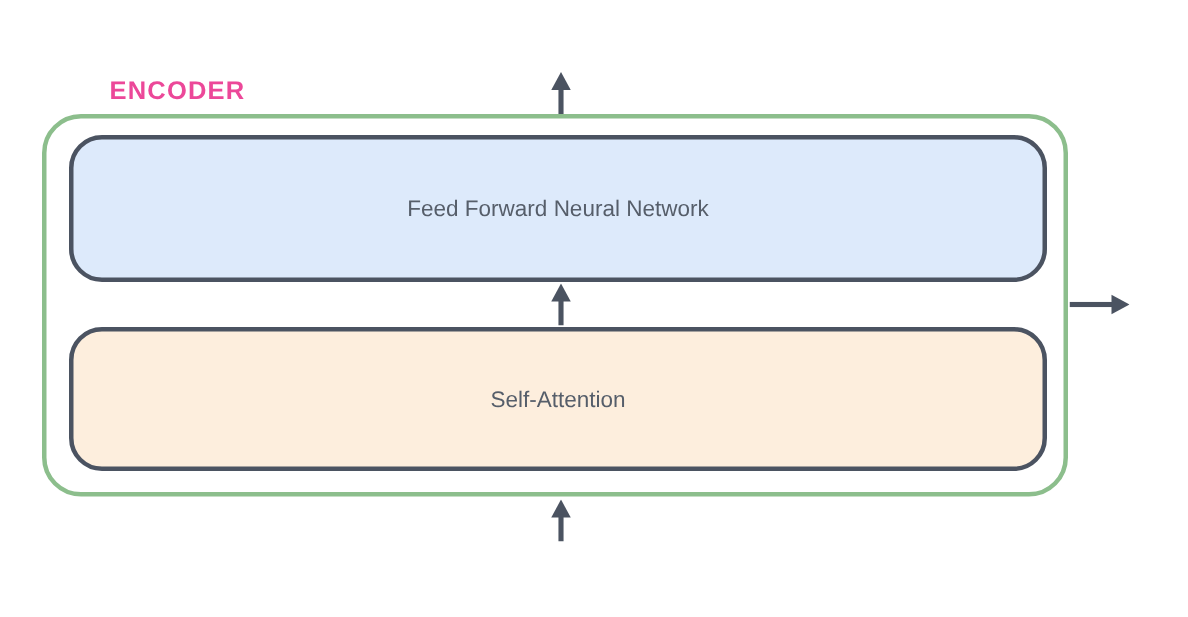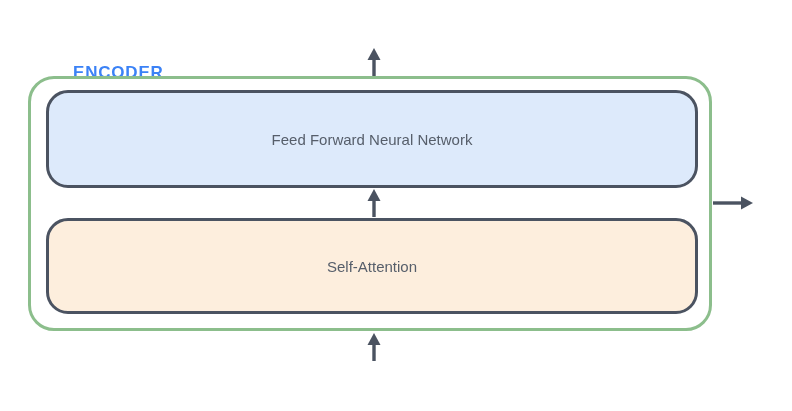--- a/index.html
+++ b/index.html
@@ -15,22 +15,21 @@
     background: #ffffff;
     overflow: hidden;
   }
   .encoder-label {
     position: absolute;
     left: 73px;
     top: 51px;
     font-size: 17px;
     font-weight: 600;
     letter-spacing: 0.8px;
-    color: #3b82f6;
-    margin-top: 12px;
+    color: #ec4899;
   }
   .encoder-box {
     position: absolute;
     left: 28px;
     top: 76px;
     width: 684px;
     height: 255px;
     box-sizing: border-box;
     border: 3px solid #8cbe8c;
     border-radius: 26px;

